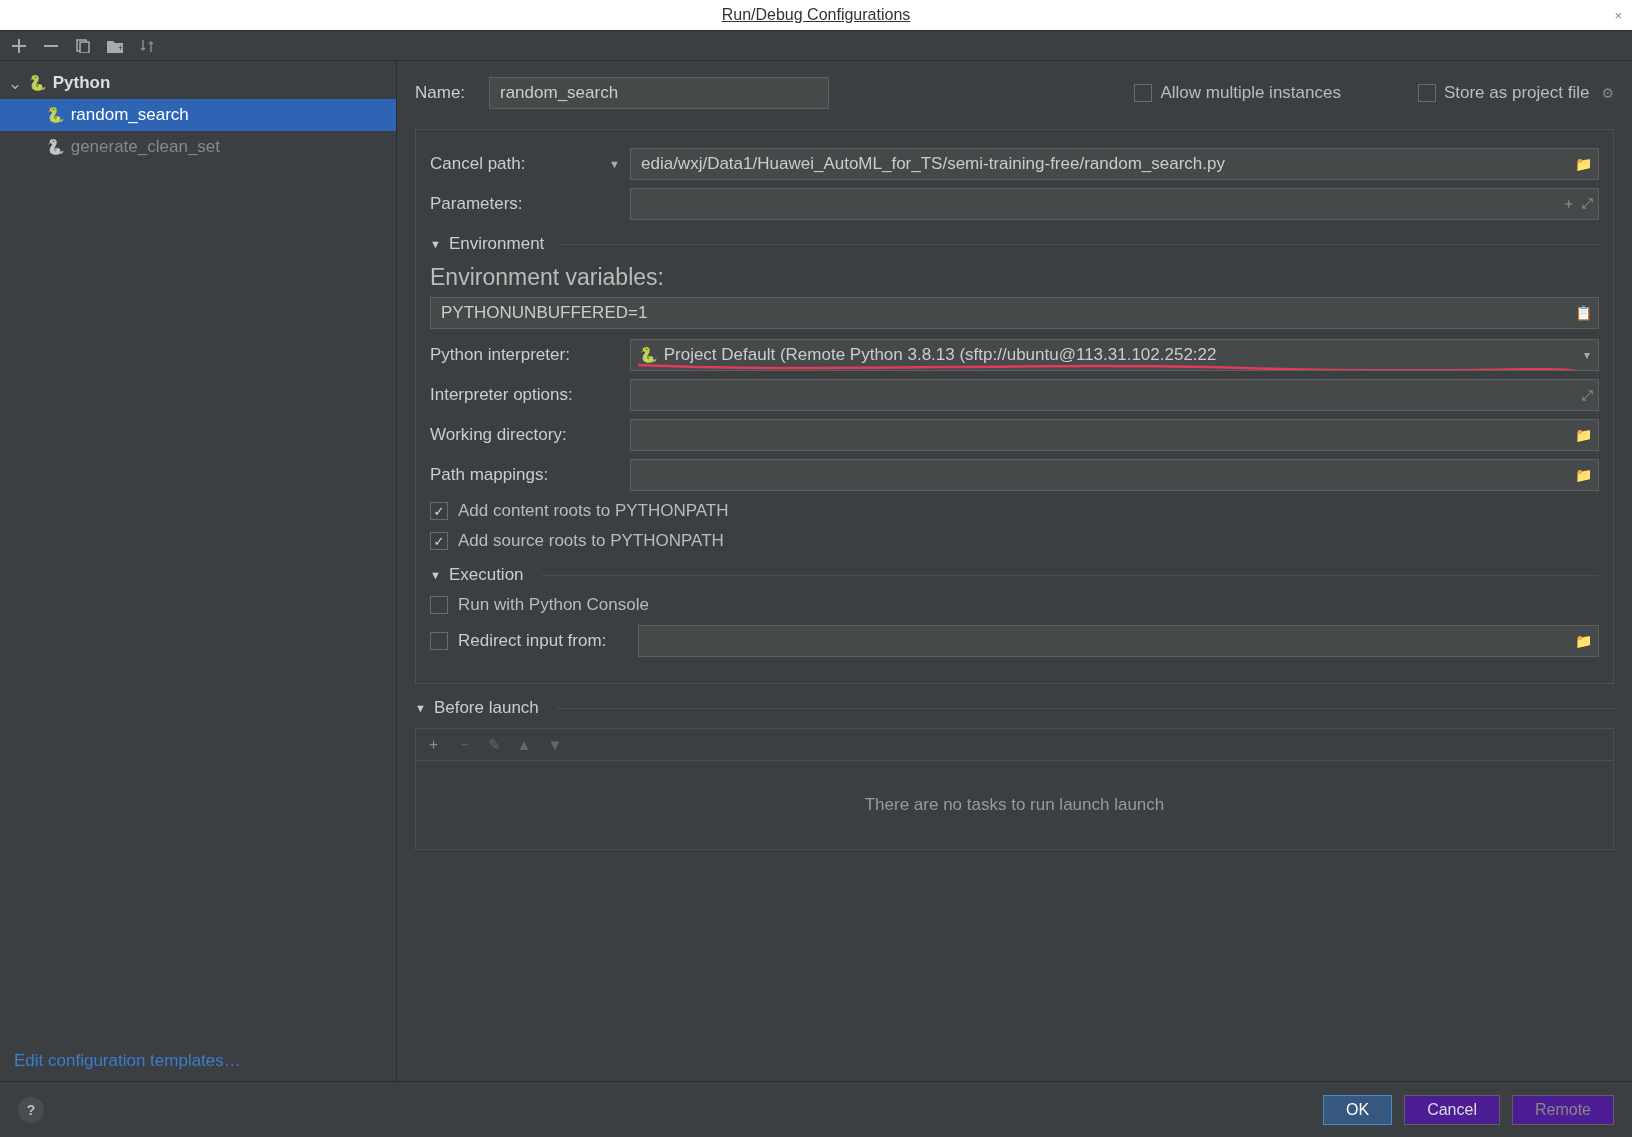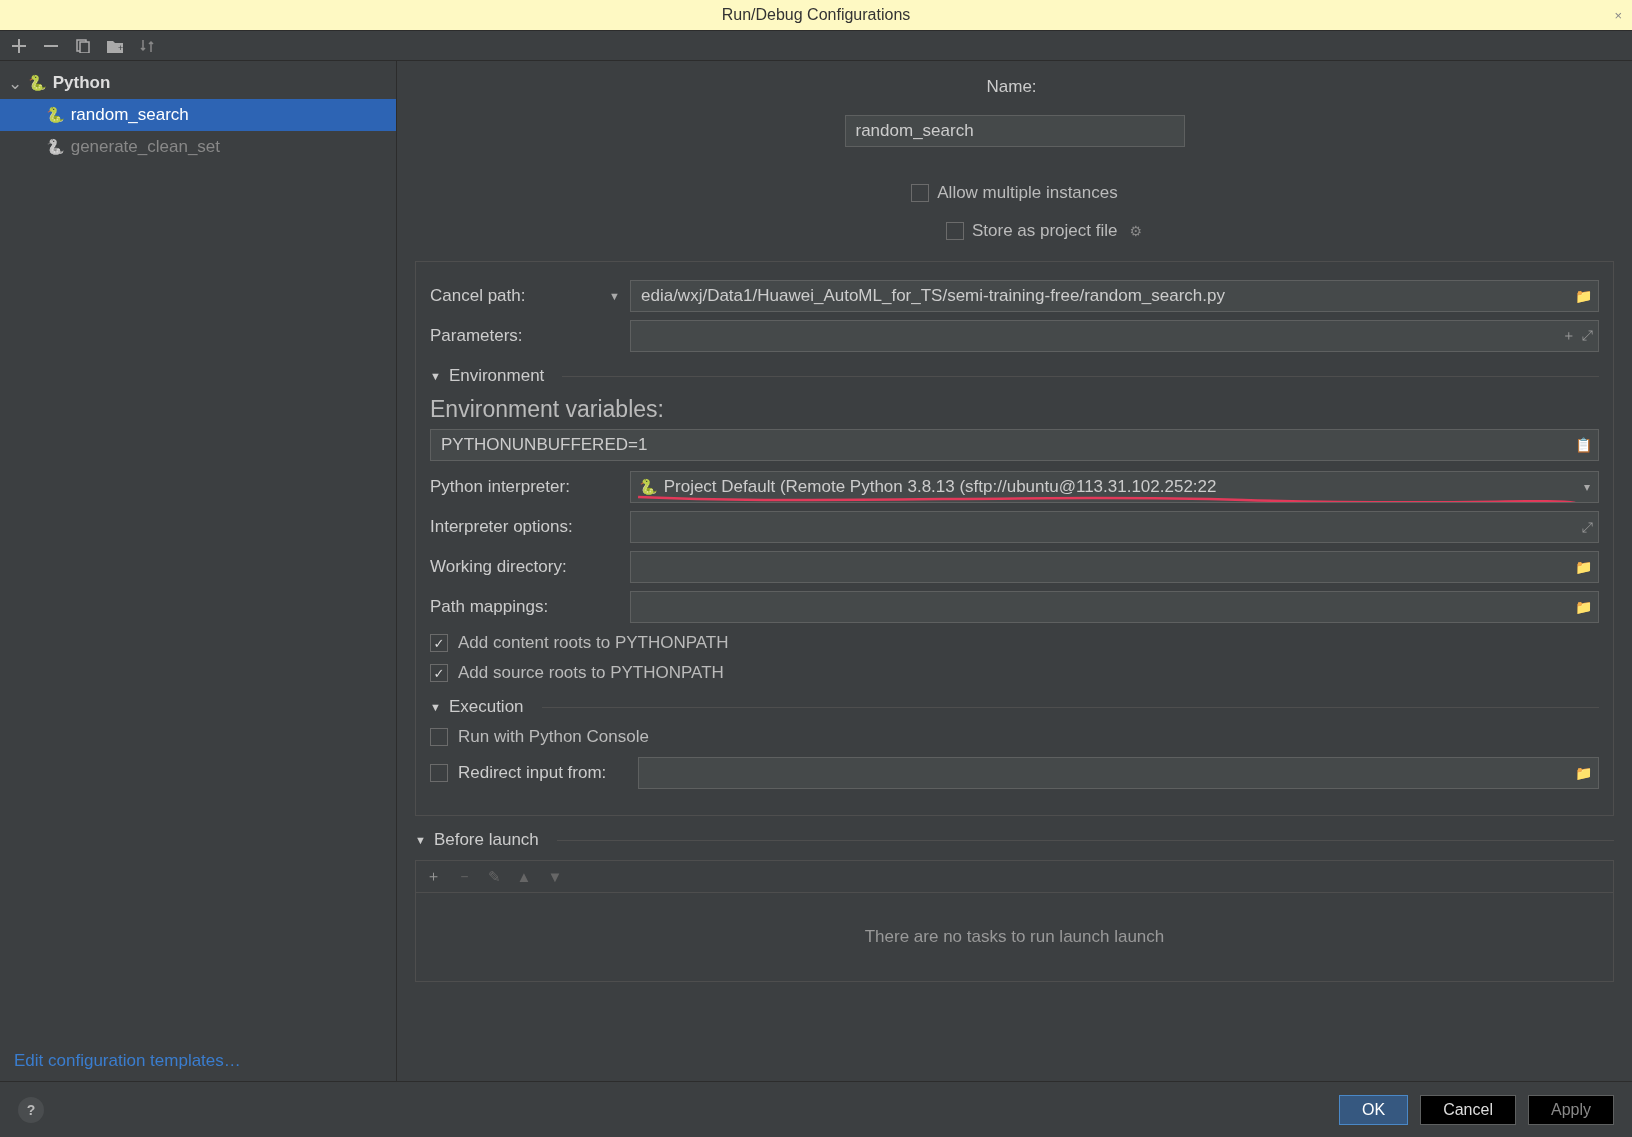--- a/index.html
+++ b/index.html
@@ -6,26 +6,27 @@
 body {
   font-family: -apple-system, BlinkMacSystemFont, "Segoe UI", Arial, sans-serif;
   background: #3c3f41;
   color: #bbbbbb;
   font-size: 14px;
   width: 1632px; height: 1137px;
   overflow: hidden;
   display: flex; flex-direction: column;
 }
 .titlebar {
-  background: #fef9c3;
+  background: #ffffff;
   color: #333;
   height: 30px;
   display: flex; align-items: center; justify-content: center;
   position: relative;
   font-size: 16px;
+  text-decoration: underline;
 }
 .titlebar .close { position: absolute; right: 10px; top: 8px; color: #888; font-size: 13px; cursor: pointer; }
 .toolbar {
   height: 30px; background: #3c3f41; border-top: 1px solid #2c2c2c;
   display: flex; align-items: center; gap: 14px; padding: 0 10px;
 }
 .toolbar .ico { width: 18px; height: 18px; display: flex; align-items: center; justify-content: center; color: #aaa; cursor: pointer; }
 .main { flex: 1; display: flex; border-top: 1px solid #2c2c2c; min-height: 0; }
 .sidebar {
   width: 397px; background: #3c3f41; border-right: 1px solid #2c2c2c;
@@ -35,21 +36,21 @@
 .tree-row { display: flex; align-items: center; height: 32px; padding-left: 8px; gap: 6px; font-size: 17px; }
 .tree-row.indent1 { padding-left: 46px; }
 .tree-row.selected { background: #2d64b4; color: #fff; }
 .tree-row .chev { width: 14px; color: #aaa; }
 .tree-row.dim { color: #888; }
 .py-icon { font-size: 15px; }
 .sidebar-footer { padding: 10px 14px; }
 .sidebar-footer a { color: #3a7dcf; text-decoration: none; font-size: 17px; }
 
 .content { flex: 1; display: flex; flex-direction: column; background: #3c3f41; min-width: 0; }
-.namebar { display: flex; align-items: center; padding: 16px 18px 10px 18px; gap: 18px; flex-direction: column; }
+.namebar { display: flex; align-items: center; padding: 16px 18px 10px 18px; gap: 18px; }
 .namebar label { font-size: 17px; width: 56px; color: #ccc; }
 .text-input {
   background: #45494a; border: 1px solid #5e6060; color: #ccc;
   height: 32px; padding: 0 10px; font-size: 17px;
 }
 .name-field { width: 340px; }
 .checkbox-row { display: flex; align-items: center; gap: 8px; font-size: 17px; }
 .chk {
   width: 18px; height: 18px; border: 1px solid #6b6b6b; background: #3c3f41; display: inline-flex; align-items: center; justify-content: center;
 }
@@ -90,21 +91,21 @@
 .before-launch-list { border:1px solid #4e4e4e; height: 90px; display:flex; align-items:center; justify-content:center; color:#999; font-size:17px;}
 
 .bottombar {
   height: 56px; background: #3c3f41; border-top: 1px solid #2c2c2c;
   display: flex; align-items: center; padding: 0 18px; gap: 12px;
 }
 .bottombar .help { width:26px;height:26px;border-radius:50%;background:#4a4d4f;display:flex;align-items:center;justify-content:center;color:#bbb;font-weight:bold;}
 .bottombar .spacer { flex: 1; }
 .btn {
   height: 30px; padding: 0 22px; font-size: 16px; border: 1px solid #5e6060;
-  background: #000000; color: #ddd; cursor: pointer; display:inline-flex;align-items:center;justify-content:center;
+  background: #4c1d95; color: #ddd; cursor: pointer; display:inline-flex;align-items:center;justify-content:center;
 }
 .btn.primary { background: #365880; border-color: #4a88c7; color: #fff; }
 .btn.disabled { color: #888; }
 svg { display: block; }
 input.text-input { outline: none; }
 </style>
 </head>
 <body>
 
 <div class="titlebar">
@@ -315,14 +316,14 @@
       </div>
     </div>
   </div>
 </div>
 
 <div class="bottombar">
   <div class="help">?</div>
   <div class="spacer"></div>
   <div class="btn primary">OK</div>
   <div class="btn">Cancel</div>
-  <div class="btn disabled">Apply</div>
+  <div class="btn disabled">Remote</div>
 </div>
 
 </body></html>

